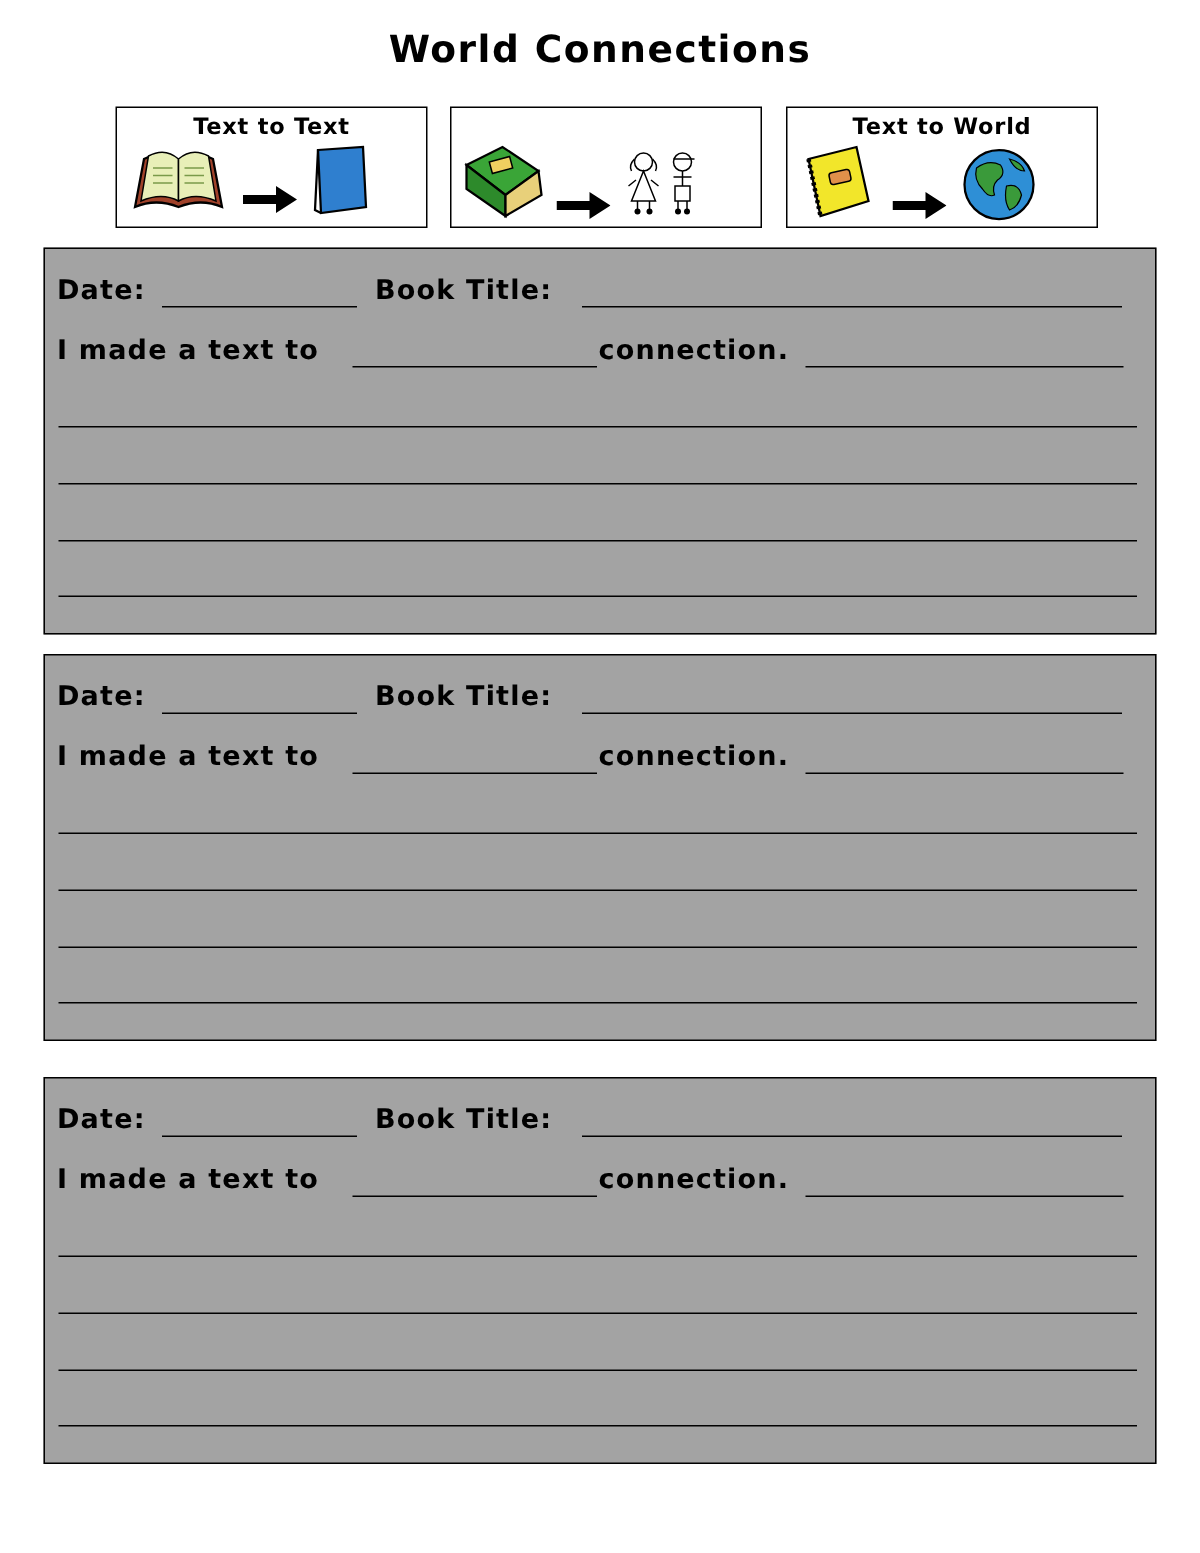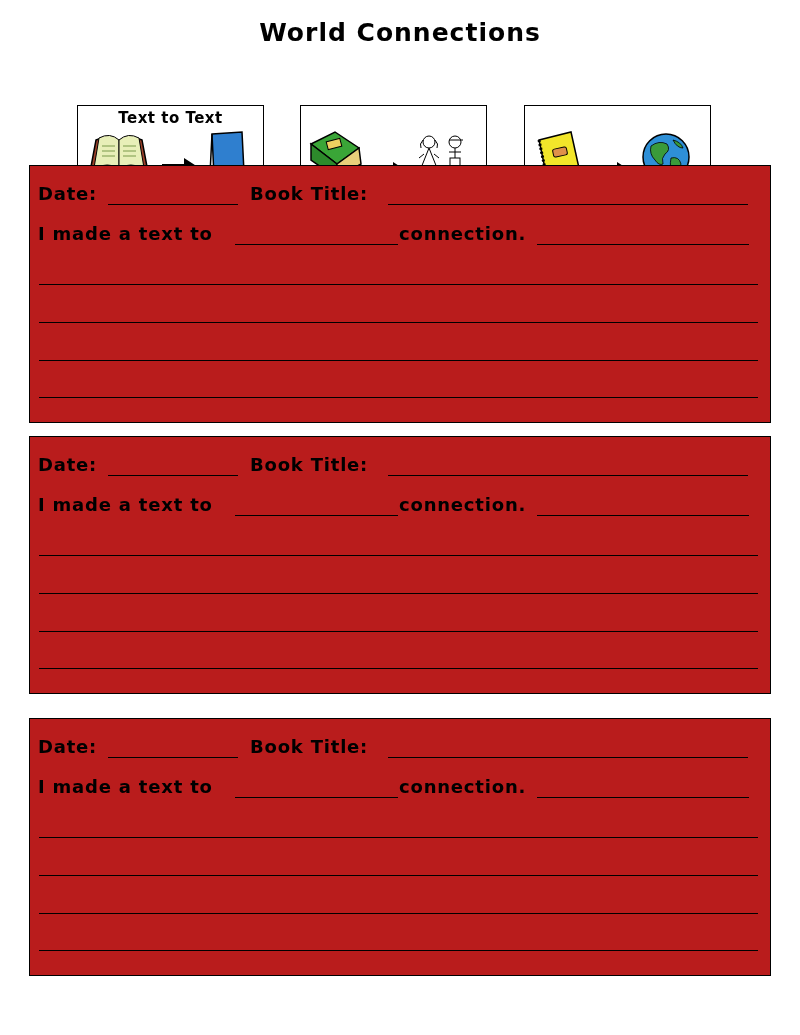--- a/index.html
+++ b/index.html
@@ -1,26 +1,26 @@
 <!DOCTYPE html>
 <html><head>
   <meta charset="utf-8">
   <style>
     html, body { margin: 0; padding: 0; background: #ffffff; }
     body { width: 800px; height: 1035px; position: relative; overflow: hidden;
            font-family: "DejaVu Sans", sans-serif; color: #000; }
     .title { position: absolute; left: 0; top: 18px; width: 800px; text-align: center;
              font-size: 25px; font-weight: bold; letter-spacing: 1px; }
-    .card { position: absolute; top: 71px; width: 187px; height: 81px; border: 1px solid #000;
-            box-sizing: border-box; background: #fff; margin-top: 34px; }
+    .card { position: absolute; top: 71px; width: 208px; height: 81px; border: 1px solid #000;
+            box-sizing: border-box; background: #fff; }
     .card .label { position: absolute; top: 3px; left: 0; width: 100%; text-align: center;
                    font-size: 15px; font-weight: bold; letter-spacing: 0.5px; }
     .card svg { position: absolute; }
     .entry { position: absolute; left: 29px; width: 742px; border: 1.5px solid #000;
-             box-sizing: border-box; background: #b91c1c; }
+             box-sizing: border-box; background: #a3a3a3; }
     .row { position: absolute; font-size: 18px; font-weight: bold; letter-spacing: 0.8px; white-space: nowrap; }
     .blank { position: absolute; border-bottom: 1px solid #000; height: 0; }
     .write-line { position: absolute; left: 9px; right: 12px; border-bottom: 1px solid #000; height: 0; }
   </style>
 </head>
 <body>
 
 <div class="title">World Connections</div>
 
 <div class="card" style="left:77px;">
@@ -61,20 +61,21 @@
     <path d="M34 6 L48 6" stroke="#000" stroke-width="1"></path>
     <path d="M40 14 L40 24 M34 18 L46 18" stroke="#000" stroke-width="1"></path>
     <rect x="35" y="24" width="10" height="10" fill="#fff" stroke="#000" stroke-width="1"></rect>
     <path d="M37 34 L37 40 M43 34 L43 40" stroke="#000" stroke-width="1"></path>
     <circle cx="37" cy="41" r="2" fill="#000"></circle>
       <circle cx="43" cy="41" r="2" fill="#000"></circle>
   </svg>
 </div>
 
 <div class="card" style="left:524px;">
+  <div class="label">Text to World</div>
   <svg style="left:8px;top:24px;" width="50" height="52" viewBox="0 0 50 52">
     <path d="M6 10 L38 2 L46 38 L14 48 Z" fill="#f2e62a" stroke="#000" stroke-width="1.5"></path>
     <path d="M6 10 L14 48" stroke="#000" stroke-width="3" stroke-dasharray="2 2"></path>
     <rect x="20" y="18" width="14" height="8" rx="2" fill="#e0904a" stroke="#000" stroke-width="1" transform="rotate(-12 27 22)"></rect>
   </svg>
   <svg style="left:70px;top:56px;" width="36" height="18" viewBox="0 0 36 18">
     <path d="M0 6 L22 6 L22 0 L36 9 L22 18 L22 12 L0 12 Z" fill="#000"></path>
   </svg>
   <svg style="left:116px;top:26px;" width="50" height="50" viewBox="0 0 50 50">
     <circle cx="25" cy="25" r="23" fill="#2e8fd6" stroke="#000" stroke-width="1.5"></circle>

